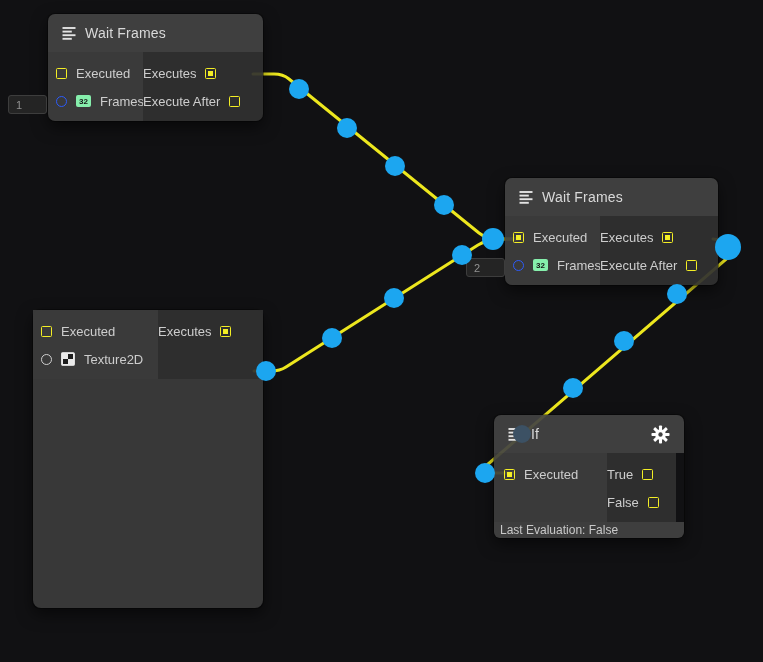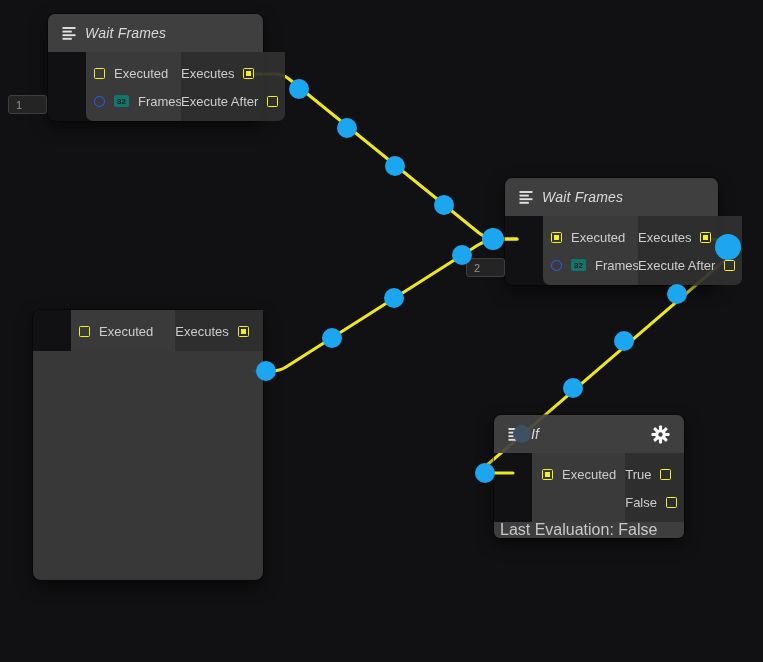--- a/index.html
+++ b/index.html
@@ -10,49 +10,49 @@
     -webkit-font-smoothing:antialiased;
   }
   svg.layer { position:absolute; left:0; top:0; }
   .wires-layer { z-index:1; }
   .dots-layer  { z-index:6; pointer-events:none; }
 
   .node { position:absolute; z-index:2; border-radius:7px;
           box-shadow:0 6px 16px rgba(0,0,0,0.55), 0 0 0 1px rgba(0,0,0,0.35); }
   .node-header { position:relative; height:38px; background:rgba(67,67,67,0.93);
           border-radius:7px 7px 0 0; display:flex; align-items:center;
-          padding:0 14px; gap:9px;font-style:italic; }
+          padding:0 14px; gap:9px; }
   .node-title { color:#d9d9d9; font-size:14px; letter-spacing:0.2px; white-space:nowrap; }
-  .node-body { display:flex; align-items:stretch;margin-left:38px; }
+  .node-body { display:flex; align-items:stretch; }
   .col { box-sizing:border-box; padding-top:7px; padding-bottom:6px; }
   .col-left  { background:rgba(61,61,61,0.93); border-bottom-left-radius:7px; }
   .col-right { background:rgba(48,48,48,0.93); border-bottom-right-radius:7px; }
   .node.has-footer .col-left, .node.has-footer .col-right,
   .node.has-preview .col-left, .node.has-preview .col-right { border-radius:0; }
 
   .port { height:28px; display:flex; align-items:center; gap:9px; box-sizing:border-box; }
   .port.in  { padding-left:8px;  }
   .port.out { padding-right:7px; }
   .port-label { color:#cdcdcd; font-size:13px; white-space:nowrap; }
 
   .sq { width:11px; height:11px; box-sizing:border-box; border:1.5px solid #f3ee25;
         border-radius:1.5px; position:relative; flex:none; }
   .sq.filled::after { content:""; position:absolute; left:2px; top:2px; right:2px; bottom:2px;
         background:#f3ee25; }
   .ring { width:11px; height:11px; box-sizing:border-box; border-radius:50%;
         border:1.6px solid #cfcfcf; flex:none; }
 
-  .badge32 { width:15px; height:12px; flex:none; background:#0f766e; color:#151515;
+  .badge32 { width:15px; height:12px; flex:none; background:#86efac; color:#151515;
         border-radius:2px; font-size:8px; font-weight:bold; display:flex;
         align-items:center; justify-content:center; letter-spacing:0; }
 
   .preview-pane { background:rgba(58,58,58,0.94); border-radius:0 0 8px 8px; }
 
   .node-footer { background:rgba(66,66,66,0.93); height:16px; display:flex; align-items:center;
-        padding:0 6px; border-radius:0 0 6px 6px; color:#c9c9c9; font-size:16px; }
+        padding:0 6px; border-radius:0 0 6px 6px; color:#c9c9c9; font-size:12px; }
 
   .field { position:absolute; z-index:2; width:39px; height:19px; box-sizing:border-box;
         background:#242424; border:1px solid #3d3d3d; border-radius:3px;
         color:#929292; font-size:11px; display:flex; align-items:center; padding-left:7px; }
 
   .icon { flex:none; display:flex; align-items:center; justify-content:center; }
   .exec-indicator { position:absolute; left:19px; top:10px; width:18px; height:18px;
         border-radius:50%; background:#3c5164; z-index:3; }
   .if-title { position:relative; z-index:4; }
   .gear { margin-left:auto; position:relative; z-index:4; }
@@ -151,20 +151,31 @@
   </div>
 
   <div class="field" style="left:466px; top:258px;">2</div>
 
   <div class="node has-preview" style="left:33px; top:310px; width:230px;">
     <div class="node-body">
       <div class="col col-left" style="width:125px;">
         <div class="port in">
           <span class="sq"></span>
           <span class="port-label">Executed</span>
+        </div>
+        <div class="port in">
+          <span class="ring" style="border-color:#cfcfcf;"></span>
+          <span class="icon">
+            <svg width="14" height="14" viewBox="0 0 14 14">
+              <rect x="0.75" y="0.75" width="12.5" height="12.5" fill="#e9e9e9" stroke="#f2f2f2" stroke-width="1.2" rx="1"></rect>
+              <rect x="7" y="2" width="5" height="5" fill="#1d1d1d"></rect>
+              <rect x="2" y="7" width="5" height="5" fill="#1d1d1d"></rect>
+            </svg>
+          </span>
+          <span class="port-label">Texture2D</span>
         </div>
       </div>
       <div class="col col-right" style="width:105px;">
         <div class="port out">
           <span class="port-label">Executes</span>
           <span class="sq filled"></span>
         </div>
       </div>
     </div>
     <div class="preview-pane" style="height:229px;"></div>

